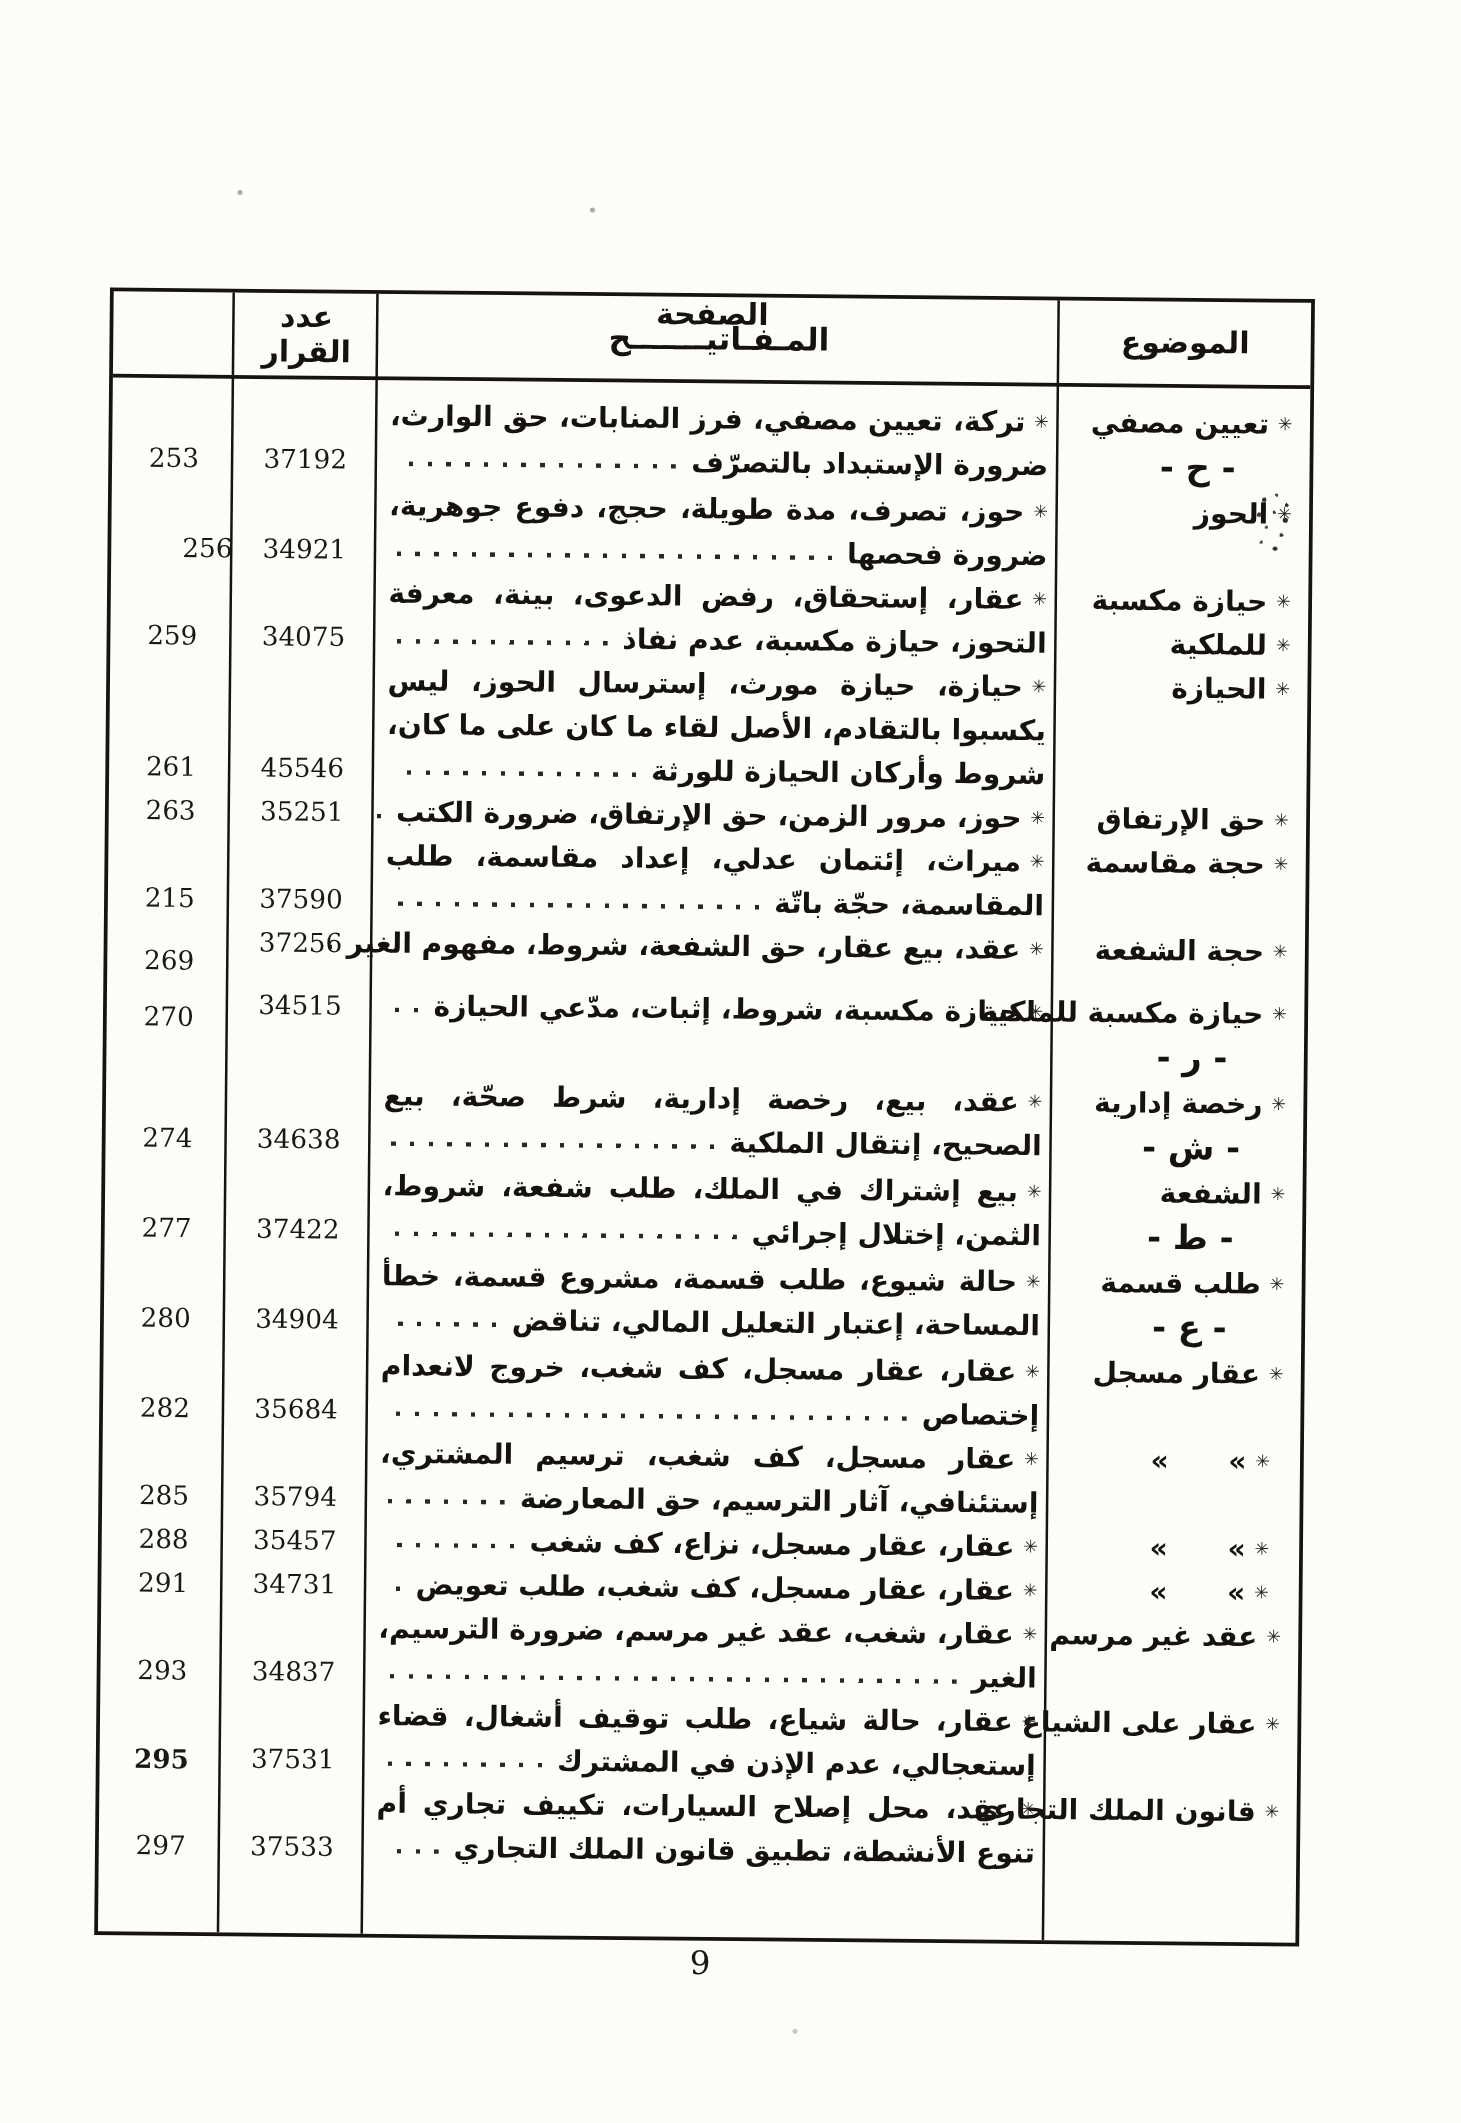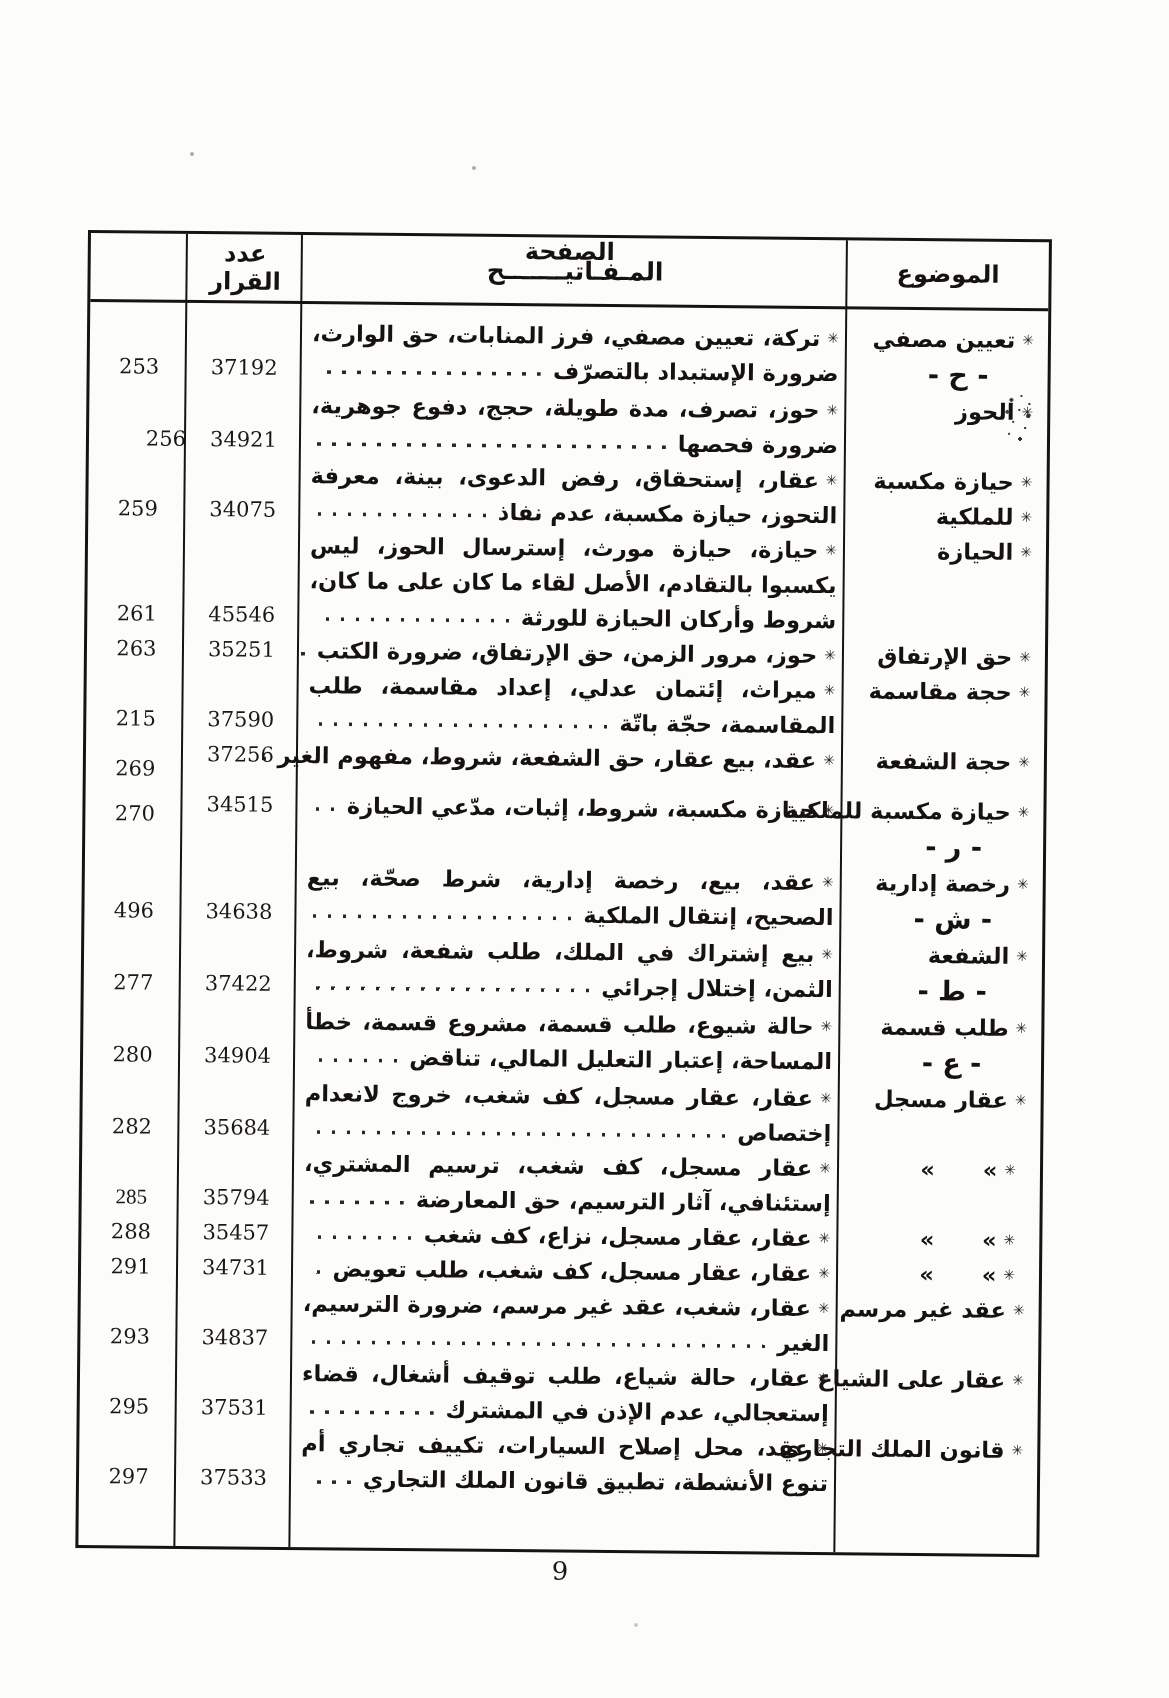--- a/index.html
+++ b/index.html
@@ -257,21 +257,21 @@
             <div class="kline just"><div class="star">✳</div>عقد، بيع، رخصة إدارية، شرط صحّة، بيع مرّتين، البيع</div>
             <div class="kline last">
               <div class="ktext">الصحيح، إنتقال الملكية</div>
               <div class="leader"></div>
             </div>
           </div>
           <div class="cell c-dec">
             <div class="num" style="margin-top: 35px;">34638</div>
           </div>
           <div class="cell c-page">
-            <div class="num" style="margin-top: 35px;">496</div>
+            <div class="num" style="margin-top: 35px;">274</div>
           </div>
         </div>
         <div class="trow">
           <div class="cell c-subject">
             <div class="sline"><div class="star">✳</div>الشفعة</div>
             <div class="sline divider">- ط -</div>
           </div>
           <div class="cell c-keys">
             <div class="kline just"><div class="star">✳</div>بيع إشتراك في الملك، طلب شفعة، شروط، عرض كامل</div>
             <div class="kline last">
@@ -331,21 +331,21 @@
             <div class="kline just"><div class="star">✳</div>عقار مسجل، كف شغب، ترسيم المشتري، طور</div>
             <div class="kline last">
               <div class="ktext">إستئنافي، آثار الترسيم، حق المعارضة</div>
               <div class="leader"></div>
             </div>
           </div>
           <div class="cell c-dec">
             <div class="num" style="margin-top: 35px;">35794</div>
           </div>
           <div class="cell c-page">
-            <div class="num" style="margin-top: 35px; font-family: Liberation Serif, serif;">285</div>
+            <div class="num" style="margin-top: 35px;">285</div>
           </div>
         </div>
         <div class="trow">
           <div class="cell c-subject">
             <div class="sline ditto"><div class="star">✳</div>» »</div>
           </div>
           <div class="cell c-keys">
             <div class="kline last">
               <div class="ktext"><div class="star">✳</div>عقار، عقار مسجل، نزاع، كف شغب</div>
               <div class="leader"></div>
@@ -401,21 +401,21 @@
             <div class="kline just"><div class="star">✳</div>عقار، حالة شياع، طلب توقيف أشغال، قضاء</div>
             <div class="kline last">
               <div class="ktext">إستعجالي، عدم الإذن في المشترك</div>
               <div class="leader"></div>
             </div>
           </div>
           <div class="cell c-dec">
             <div class="num" style="margin-top: 35px;">37531</div>
           </div>
           <div class="cell c-page">
-            <div class="num" style="margin-top: 35px;">295</div>
+            <div class="num" style="margin-top: 35px; font-weight: bold;">295</div>
           </div>
         </div>
         <div class="trow">
           <div class="cell c-subject">
             <div class="sline"><div class="star">✳</div>قانون الملك التجاري</div>
           </div>
           <div class="cell c-keys">
             <div class="kline just"><div class="star">✳</div>عقد، محل إصلاح السيارات، تكييف تجاري أم حرفي،</div>
             <div class="kline last">
               <div class="ktext">تنوع الأنشطة، تطبيق قانون الملك التجاري</div>

